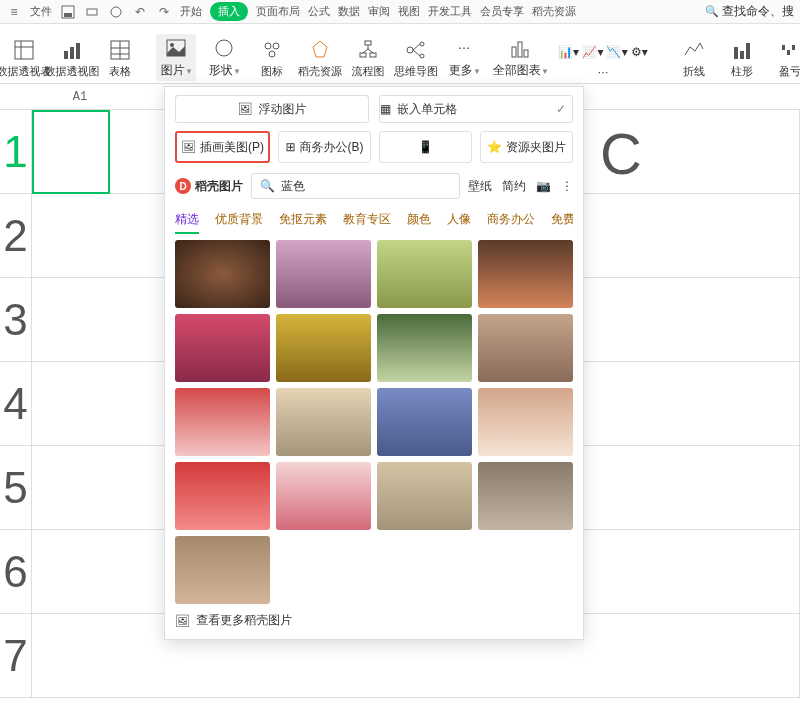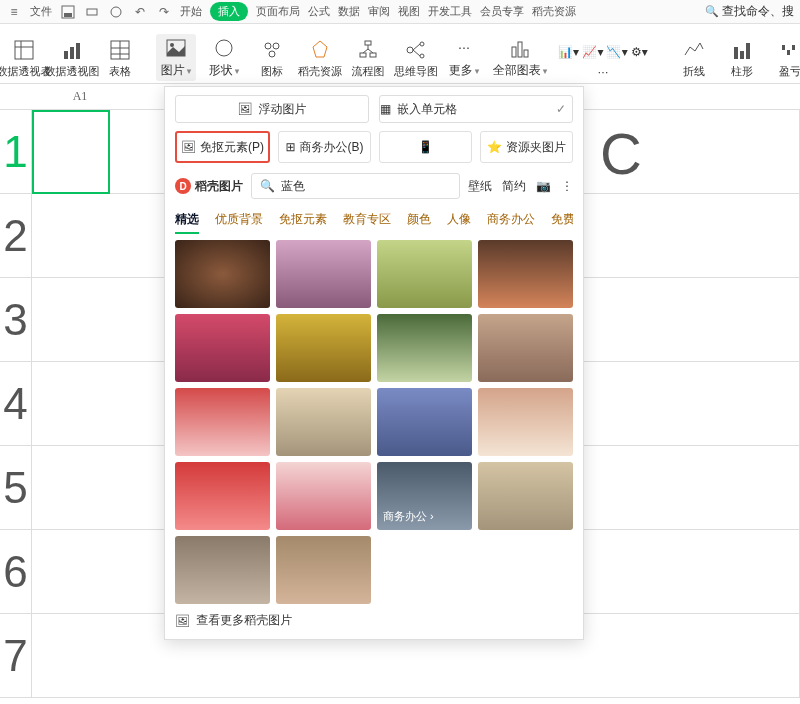--- a/index.html
+++ b/index.html
@@ -11,21 +11,21 @@
 .topbar .srch{margin-left:auto;color:#777;font-size:11px}
 .topbar .ico{width:16px;height:16px;display:inline-flex;align-items:center;justify-content:center;color:#666}
 .ribbon{display:flex;align-items:flex-end;height:60px;padding:4px 4px 2px;gap:8px;border-bottom:1px solid #ddd;background:#fff}
 .rbtn{display:flex;flex-direction:column;align-items:center;gap:2px;padding:2px 6px;min-width:40px;color:#555;position:relative}
 .rbtn.active{}
 .rbtn .ric{width:24px;height:24px;display:flex;align-items:center;justify-content:center}
 .rbtn .rlbl{font-size:11px;white-space:nowrap}
 .rbtn .dd{font-size:9px;margin-left:2px;color:#888}
 .sep{width:1px;height:44px;background:#e5e5e5}
 .cellname{display:flex;align-items:center;height:26px;border-bottom:1px solid #ddd}
-.cellname .nm{width:160px;text-align:center;font-size:12px;font-family:Liberation Serif, serif;color:#666}
+.cellname .nm{width:160px;text-align:center;font-size:12px;font-family:Liberation Mono, monospace;color:#666}
 .sheet{position:absolute;left:0;right:0;top:110px;bottom:0;background:#fff}
 .rows .rh{display:flex;height:84px}
 .rows .rn{flex:0 0 32px;border-right:1px solid #ddd;border-bottom:1px solid #ddd;display:flex;align-items:center;justify-content:center;font-size:44px;font-weight:300;color:#555}
 .rows .rn.sel{color:#07c160}
 .rows .rc{flex:1;border-right:1px solid #ddd;border-bottom:1px solid #ddd}
 .rows .rc.sel{border:2px solid #07c160}
 .panel{position:absolute;left:164px;top:86px;width:420px;background:#fff;border:1px solid #ddd;box-shadow:0 4px 16px rgba(0,0,0,0.15);z-index:10;padding:8px 10px 10px}
 .panel-tabs{display:flex;gap:10px;margin-bottom:8px}
 .ptab{flex:1;display:flex;align-items:center;justify-content:center;gap:6px;height:28px;border:1px solid #ddd;border-radius:3px;color:#666}
 .ptab .chk{margin-left:auto;margin-right:6px;color:#888}
@@ -33,21 +33,21 @@
 .srcbtn{flex:1;display:flex;align-items:center;justify-content:center;gap:4px;height:32px;border:1px solid #e0e0e0;border-radius:3px;color:#666;font-size:12px}
 .srcbtn.hl{border:2px solid #e74c3c}
 .srcbtn.dis{color:#bbb}
 .searchrow{display:flex;align-items:center;gap:8px;margin-bottom:8px}
 .dklogo{display:flex;align-items:center;gap:4px;font-weight:bold;color:#333}
 .dklogo .dot{width:16px;height:16px;border-radius:50%;background:#e74c3c;color:#fff;display:flex;align-items:center;justify-content:center;font-size:10px}
 .sbox{flex:1;display:flex;align-items:center;border:1px solid #ddd;border-radius:3px;height:26px;padding:0 8px;color:#aaa;gap:6px}
 .stags{display:flex;gap:10px;color:#888;align-items:center}
 .cats{display:flex;gap:16px;margin-bottom:6px;overflow:hidden}
 .cat{color:#a16207;padding:4px 0;white-space:nowrap}
-.cat.on{color:#0f172a;border-bottom:2px solid #07c160;font-weight:bold}
+.cat.on{color:#6d28d9;border-bottom:2px solid #07c160;font-weight:normal}
 .grid{display:grid;grid-template-columns:repeat(4,1fr);gap:6px}
 .thumb{height:68px;border-radius:3px;position:relative;overflow:hidden}
 .thumb .ov{position:absolute;left:6px;top:6px;color:#fff;font-size:11px;line-height:14px}
 .thumb .ov2{position:absolute;left:6px;top:20px;color:#fff;font-size:10px}
 .thumb .ov3{position:absolute;left:6px;bottom:6px;color:#fff;font-size:11px}
 .more{display:flex;align-items:center;gap:6px;margin-top:8px;color:#666}
 svg{display:block}
 .colc{position:absolute;left:600px;top:120px;font-size:58px;font-weight:300;color:#555}
 </style>
 </head>
@@ -280,21 +280,21 @@
       </div>
     <div class="ptab">
         <span>▦</span>
         <span>嵌入单元格</span>
         <span class="chk">✓</span>
       </div>
   </div>
   <div class="srcbtns">
     <div class="srcbtn hl">
         <span>🖼</span>
-        <span>免抠元素(P)</span>
+        <span>插画美图(P)</span>
       </div>
     <div class="srcbtn">
         <span>⊞</span>
         <span>商务办公(B)</span>
       </div>
     <div class="srcbtn dis">
         <span>📱</span>
       </div>
     <div class="srcbtn">
         <span>⭐</span>
@@ -335,23 +335,20 @@
     <div class="thumb" style="background:linear-gradient(#d44a6a,#8a2a4a)"></div>
     <div class="thumb" style="background:linear-gradient(#d4b43a,#8a6a1a)"></div>
     <div class="thumb" style="background:linear-gradient(#4a6a3a,#c4d4a4)"></div>
     <div class="thumb" style="background:linear-gradient(#c4a48a,#8a6a5a)"></div>
     <div class="thumb" style="background:linear-gradient(#d44a4a,#f4c4c4)"></div>
     <div class="thumb" style="background:linear-gradient(#e4d4b4,#a4947a)"></div>
     <div class="thumb" style="background:linear-gradient(#7a8ac4,#4a5a8a)"></div>
     <div class="thumb" style="background:linear-gradient(#d4a48a,#f4e4d4)"></div>
     <div class="thumb" style="background:linear-gradient(#d43a3a,#f48a8a)"></div>
     <div class="thumb" style="background:linear-gradient(#f4d4d4,#d46a7a)"></div>
-    <div class="thumb" style="background:linear-gradient(#4a5a6a,#8a9aaa)">
-        <span class="ov3">商务办公 ›</span>
-      </div>
     <div class="thumb" style="background:linear-gradient(#d4c4a4,#a4947a)"></div>
     <div class="thumb" style="background:linear-gradient(#8a7a6a,#c4b4a4)"></div>
     <div class="thumb" style="background:linear-gradient(#a48a6a,#d4b49a)"></div>
   </div>
   <div class="more">
       <span>🖼</span>
       <span>查看更多稻壳图片</span>
     </div>
 </div>
 

